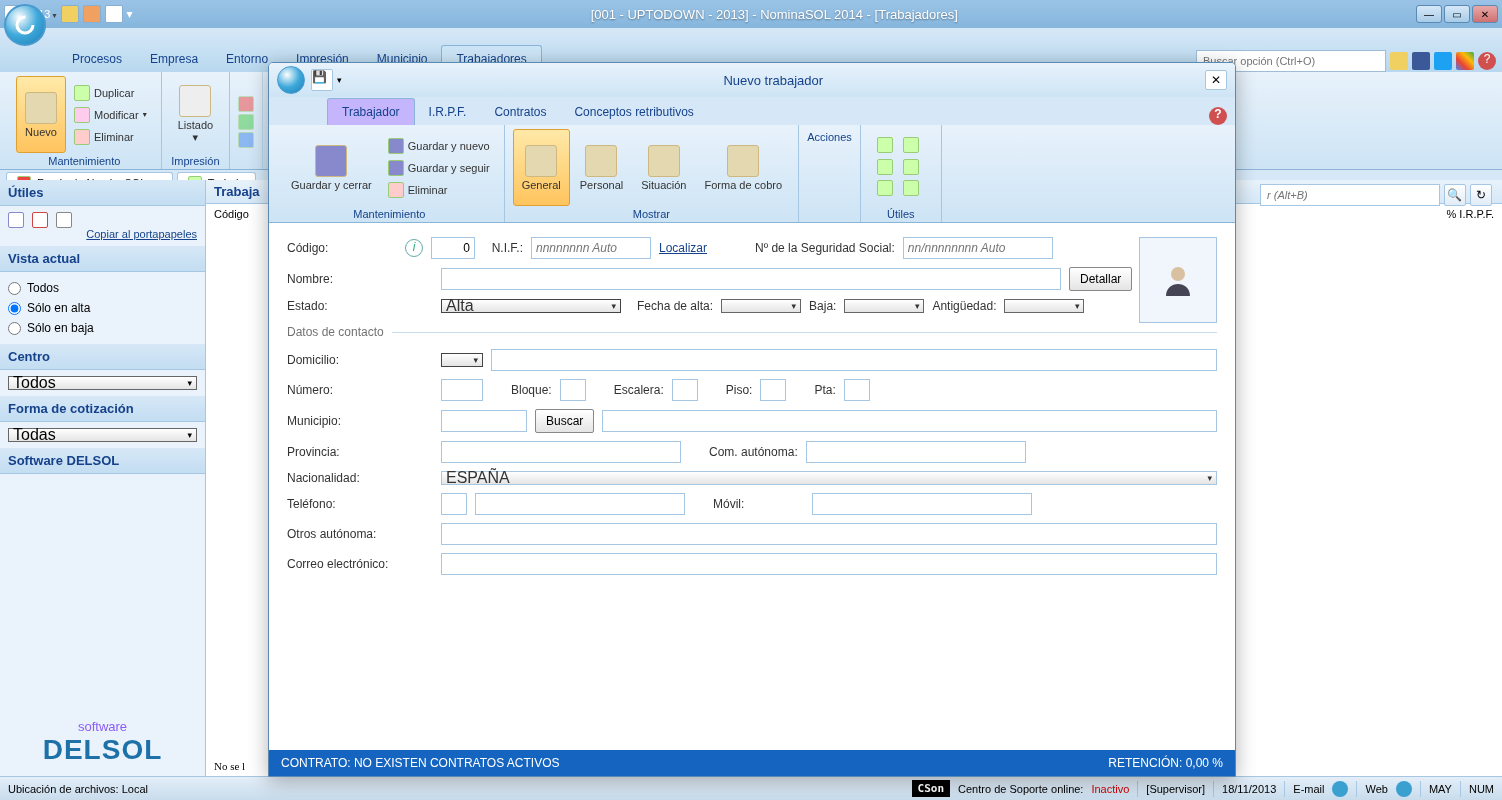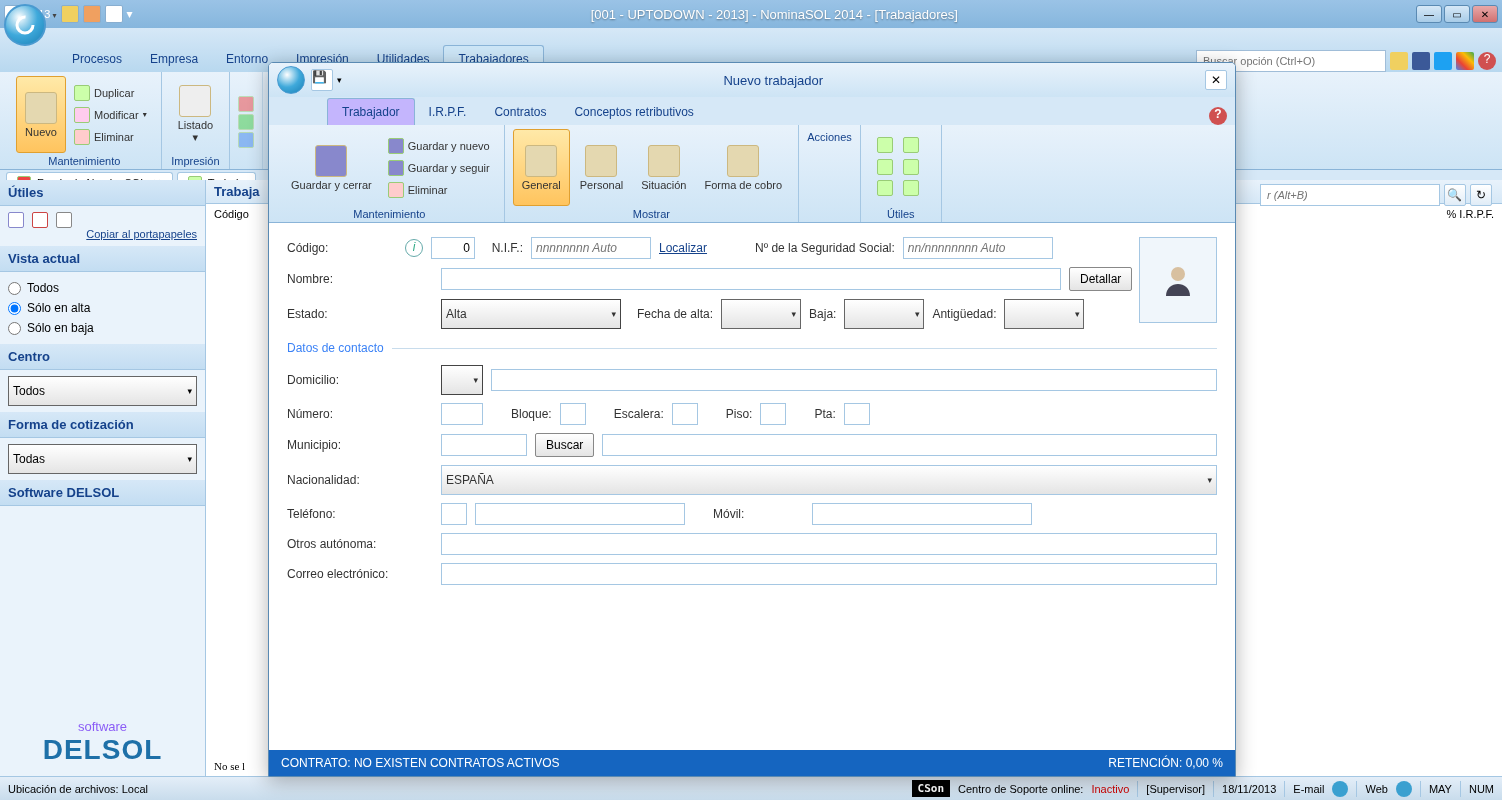--- a/index.html
+++ b/index.html
@@ -68,24 +68,24 @@
 .dlg-tab.active{background:#c4b5fd;border:1px solid #8ab4d8;border-bottom:none;border-radius:3px 3px 0 0;}
 .dlg-help{margin-left:auto;margin-right:8px;width:18px;height:18px;background:#d05050;border-radius:50%;color:#fff;text-align:center;font-size:12px;font-weight:bold;}
 .dlg-ribbon{height:98px;background:linear-gradient(#e8f2fb,#cde4f5);border-bottom:1px solid #8ab4d8;display:flex;padding-left:6px;}
 .dlg-form{padding:14px 18px;position:relative;}
 .form-row{display:flex;align-items:center;margin-bottom:8px;gap:8px;font-size:12px;color:#333;}
 .form-lbl{width:110px;}
 .inp{height:22px;border:1px solid #a5c7e3;padding:0 4px;font-size:12px;}
 .inp.auto{color:#999;font-style:italic;}
 .btn{height:24px;padding:0 10px;background:linear-gradient(#fff,#e4e4e4);border:1px solid #888;border-radius:2px;font-size:12px;cursor:pointer;}
 .link{color:#15428b;text-decoration:underline;cursor:pointer;}
-.sel{height:30px;border:1px solid #666;background:linear-gradient(#fff,#e4e4e4);padding:0 4px;font-size:12px;display:flex;align-items:center;justify-content:space-between;}
+.sel{height:14px;border:1px solid #666;background:linear-gradient(#fff,#e4e4e4);padding:0 4px;font-size:16px;display:flex;align-items:center;justify-content:space-between;}
 .sel::after{content:'▾';font-size:9px;}
 .photo-box{position:absolute;right:18px;top:14px;width:78px;height:86px;border:1px solid #a5c7e3;background:#f0f6fb;display:flex;align-items:center;justify-content:center;}
-.fieldset-label{color:#3b82f6;font-size:12px;margin:12px 0 10px 0;display:flex;align-items:center;gap:8px;}
+.fieldset-label{color:#737373;font-size:12px;margin:12px 0 10px 0;display:flex;align-items:center;gap:8px;}
 .fieldset-label::after{content:'';flex:1;height:1px;background:#c8dcec;}
 .info-ic{width:18px;height:18px;border:1px solid #6aa;border-radius:50%;color:#3a8;text-align:center;font-size:12px;font-style:italic;}
 .dlg-status{position:absolute;bottom:0;left:0;right:0;height:26px;background:#1565c0;color:#fff;display:flex;align-items:center;padding:0 12px;font-size:12px;}
 .dlg-status .r{margin-left:auto;}
 
 .statusbar{position:absolute;bottom:0;left:0;right:0;height:24px;background:linear-gradient(#e4eef8,#c8dcec);border-top:1px solid #a5c7e3;display:flex;align-items:center;padding:0 8px;font-size:11px;gap:10px;}
 .statusbar .sep{border-left:1px solid #a5c7e3;height:16px;}
 .statusbar .right{margin-left:auto;display:flex;gap:8px;align-items:center;}
 .cson{background:#000;color:#fff;padding:2px 6px;font-weight:bold;font-family:monospace;}
 .inactive{color:#c00;}
@@ -119,21 +119,21 @@
   <svg width="24" height="24" viewBox="0 0 24 24">
       <circle cx="12" cy="12" r="8" fill="none" stroke="#fff" stroke-width="3" stroke-dasharray="38 12"></circle>
     </svg>
 </div>
 
 <div class="ribbon-tabs">
   <div class="ribbon-tab">Procesos</div>
   <div class="ribbon-tab">Empresa</div>
   <div class="ribbon-tab">Entorno</div>
   <div class="ribbon-tab">Impresión</div>
-  <div class="ribbon-tab">Utilidades</div>
+  <div class="ribbon-tab">Municipio</div>
   <div class="ribbon-tab active">Trabajadores</div>
   <div class="search-top">
     <input placeholder="Buscar opción (Ctrl+O)" style="">
     <span class="sm-ic" style="background:#f0d060;"></span>
     <span class="sm-ic" style="background:#3b5998;"></span>
     <span class="sm-ic" style="background:#1da1f2;"></span>
     <span class="sm-ic" style="background:linear-gradient(45deg,#4285f4,#ea4335,#fbbc05,#34a853);"></span>
     <span class="sm-ic" style="background:#d05050;border-radius:50%;color:#fff;text-align:center;">?</span>
   </div>
 </div>
@@ -405,20 +405,27 @@
       <input class="inp" style="width: 26px;">
     </div>
     <div class="form-row">
       <span class="form-lbl">Municipio:</span>
       <span style="width:28px;"></span>
       <input class="inp" style="width: 86px;">
       <button class="btn">Buscar</button>
       <input class="inp" style="flex: 1 1 0%;">
     </div>
     <div class="form-row">
+      <span class="form-lbl">Provincia:</span>
+      <span style="width:28px;"></span>
+      <input class="inp" style="width: 240px;">
+      <span style="margin-left:20px;">Com. autónoma:</span>
+      <input class="inp" style="width: 220px;">
+    </div>
+    <div class="form-row">
       <span class="form-lbl">Nacionalidad:</span>
       <span style="width:28px;"></span>
       <div class="sel" style="flex:1;border-color:#a5c7e3;">
           <span>ESPAÑA</span>
         </div>
     </div>
     <div class="form-row">
       <span class="form-lbl">Teléfono:</span>
       <span style="width:28px;"></span>
       <input class="inp" style="width: 26px;">

